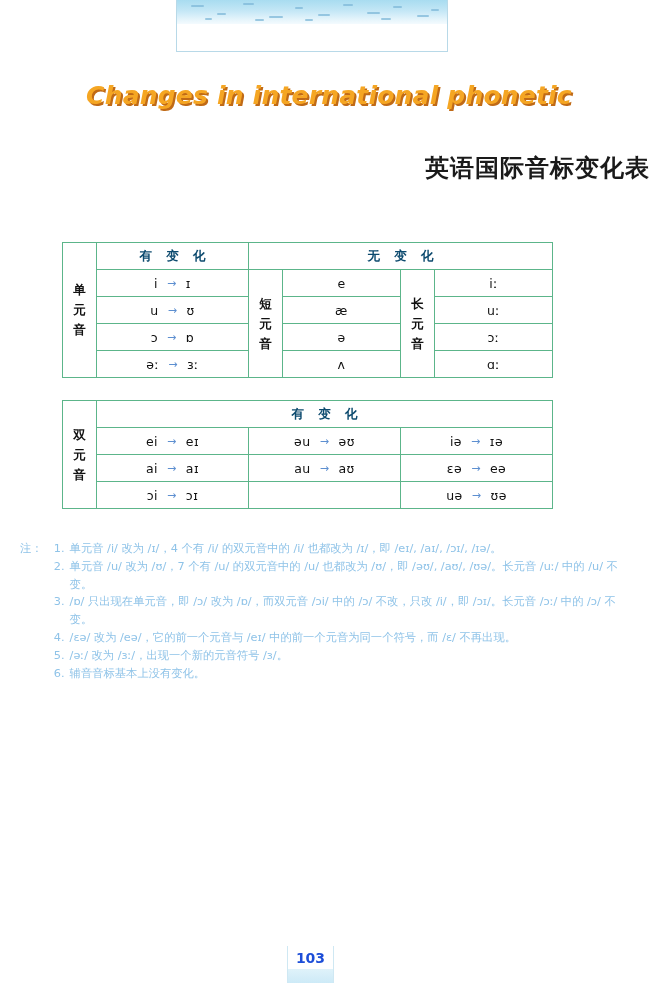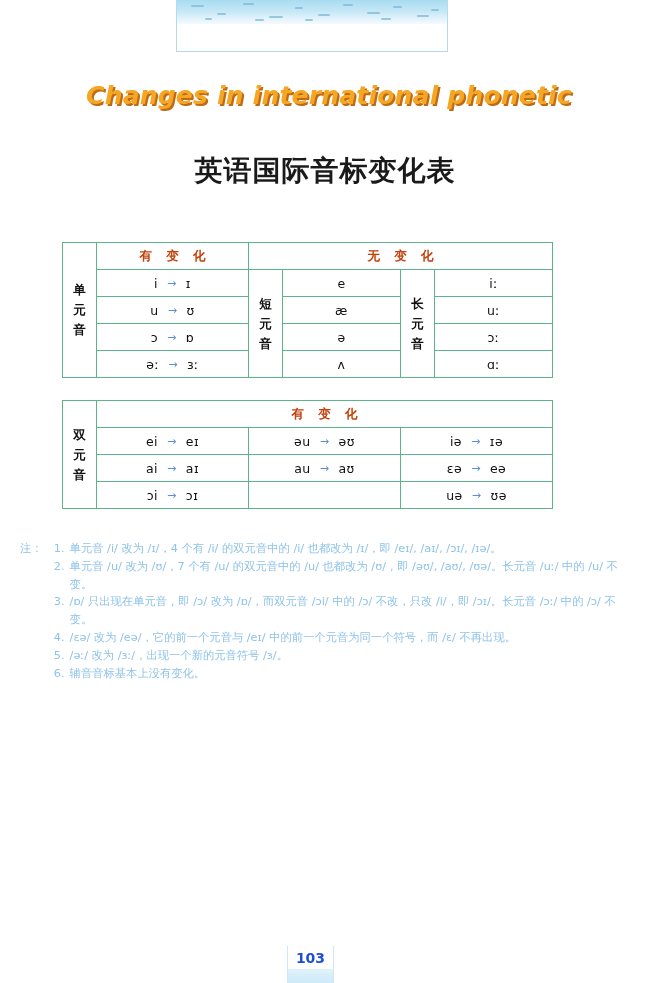--- a/index.html
+++ b/index.html
@@ -47,24 +47,24 @@
     font-style:italic;
     font-size:25px;
     line-height:27px;
     color:#F5A623;
     letter-spacing:.2px;
     text-shadow:2px 2px 0 #c06a16;
     margin-left:8px;
   }
   .title-cn{
     position:absolute;left:0;right:0;top:152px;
-    text-align:center;
+    text-align:right;
     font-family:"DejaVu Sans", sans-serif;
     font-weight:bold;
-    font-size:28px;
+    font-size:24px;
     color:#1a1a1a;
     letter-spacing:1px;
   }
 
   
   .tbl{
     position:absolute;
     border-collapse:collapse;
     table-layout:fixed;
     font-family:"DejaVu Serif", serif;
@@ -75,21 +75,21 @@
     text-align:center;
     vertical-align:middle;
     padding:0;
     font-size:12.5px;
   }
   .hdr{
     font-family:"DejaVu Sans", sans-serif;
     font-weight:bold;
     font-size:13px;
     letter-spacing:5px;
-    color:#c2410c;
+    color:#0c4a6e;
     text-indent:5px;
     margin-left:16px;
   }
   .vside{
     font-family:"DejaVu Sans", sans-serif;
     font-weight:bold;
     font-size:13px;
     line-height:20px;
     color:#111;
     width:30px;

